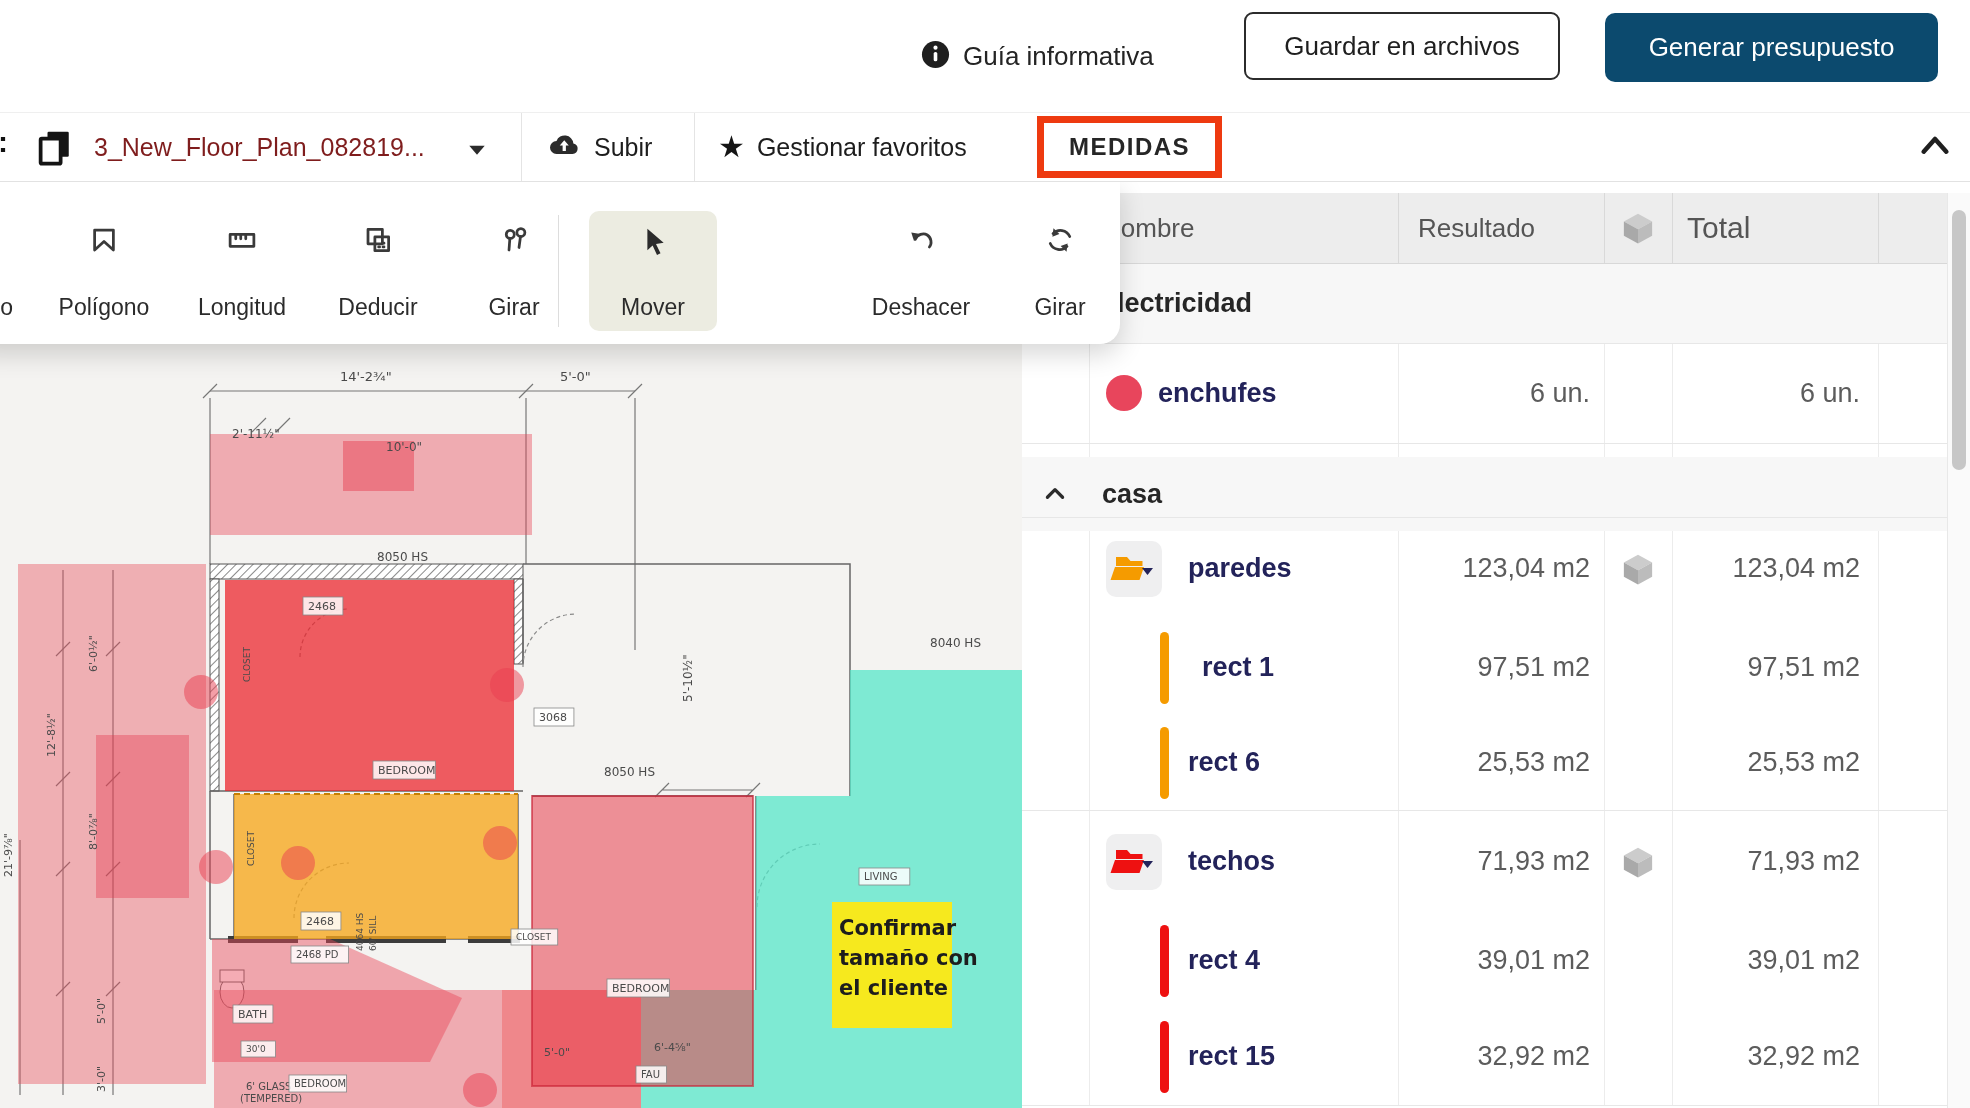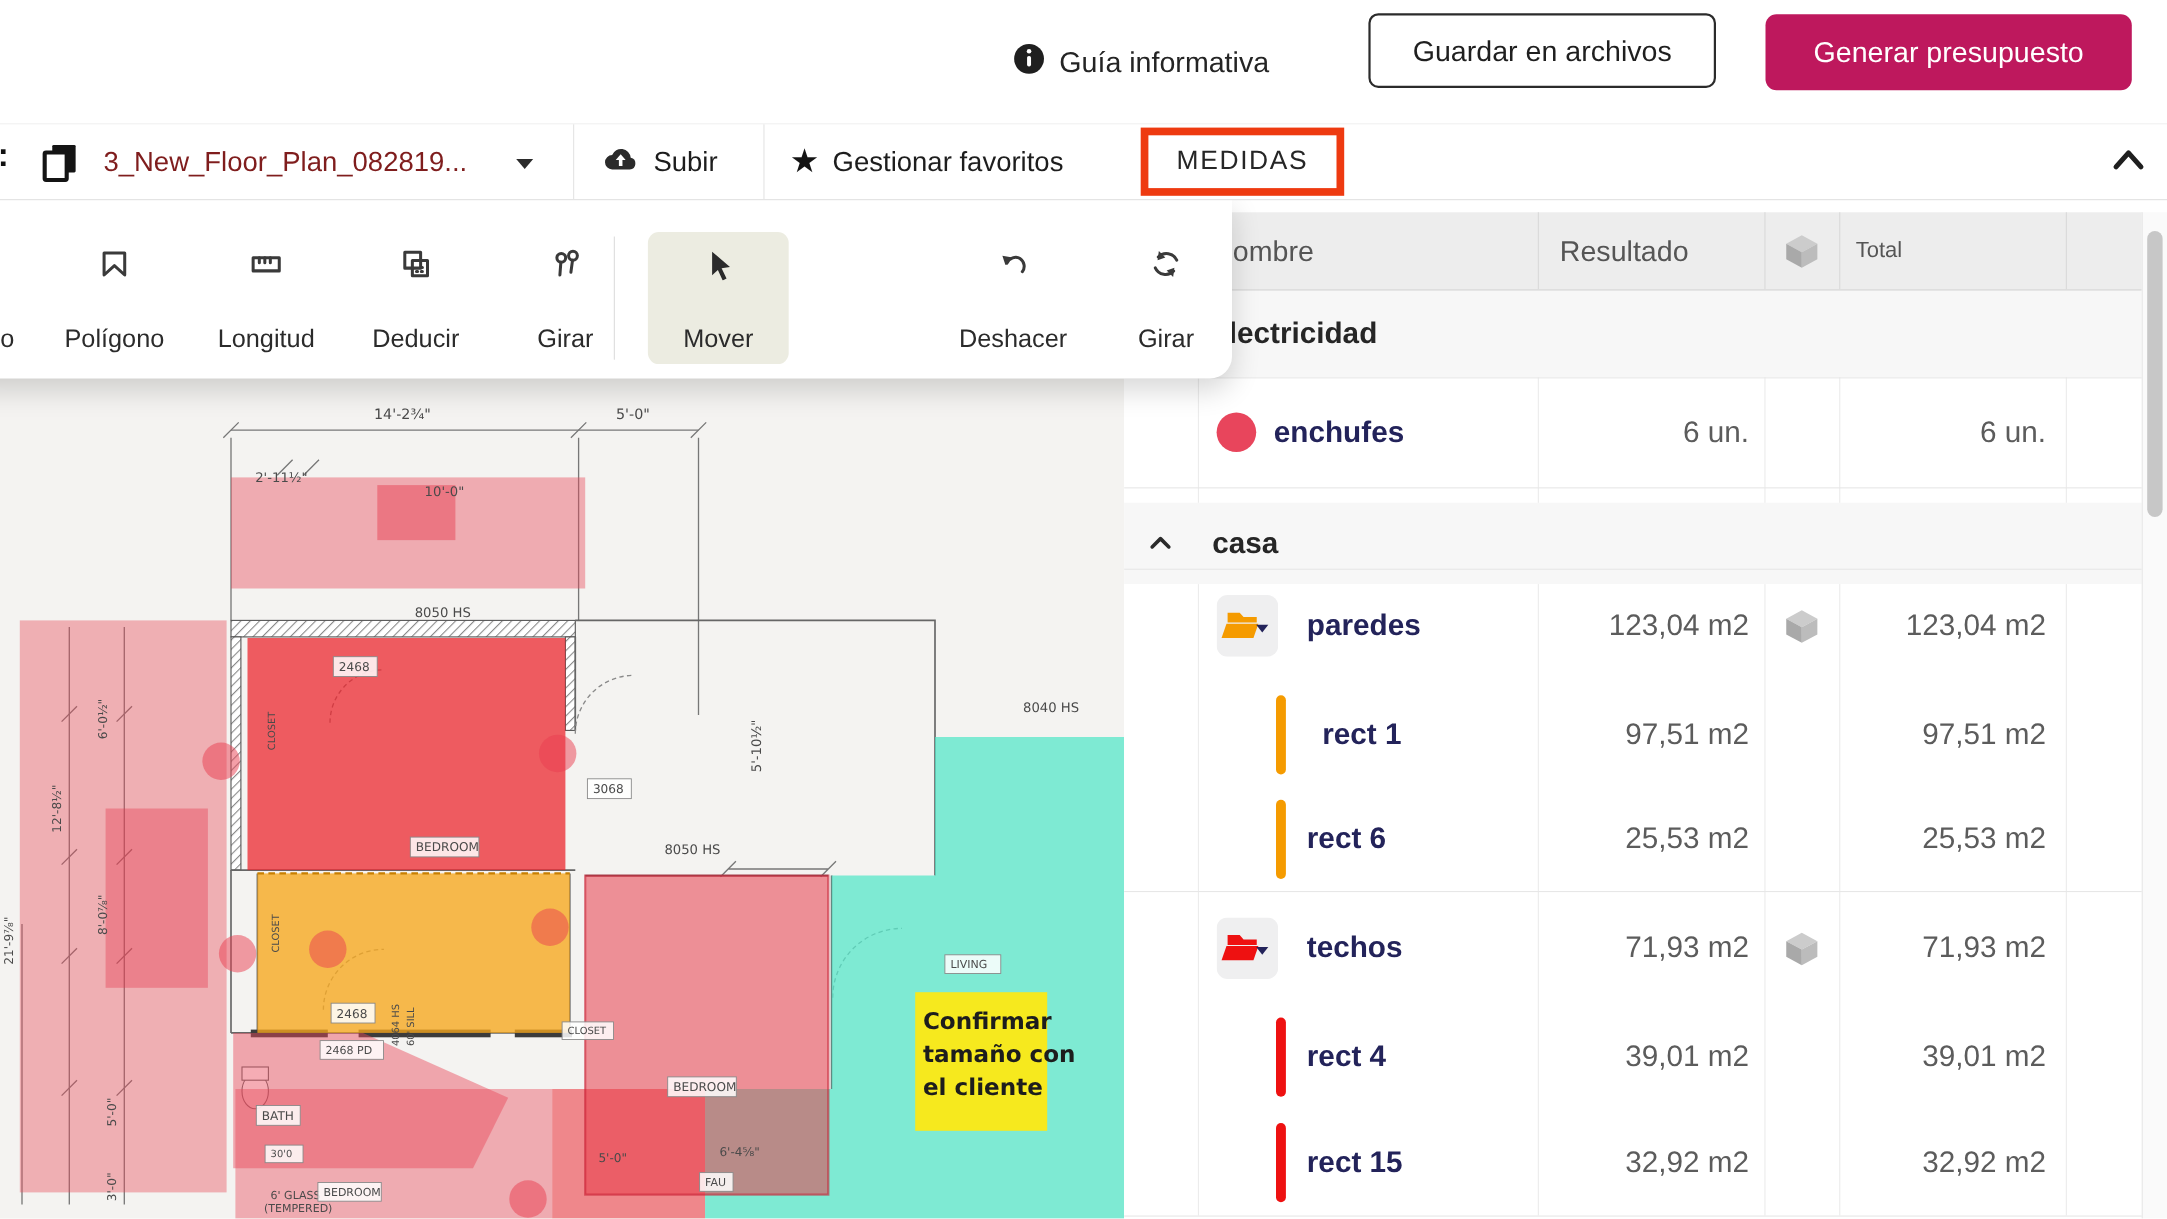--- a/index.html
+++ b/index.html
@@ -4,35 +4,35 @@
 <style>
   html,body{margin:0;padding:0;background:#ffffff;font-family:"Liberation Sans","DejaVu Sans",sans-serif;}
   #app{position:relative;width:1970px;height:1108px;overflow:hidden;background:#fff;}
 
   
   #topbar{position:absolute;left:0;top:0;width:1970px;height:112px;background:#fff;z-index:40;}
   #guide{position:absolute;left:920px;top:0;height:112px;display:flex;align-items:center;gap:12px;cursor:pointer;}
   #guide .glabel{font-size:26px;color:#242424;font-weight:500;}
   .btn{position:absolute;display:flex;align-items:center;justify-content:center;border-radius:9px;font-size:26px;font-weight:500;cursor:pointer;box-sizing:border-box;}
   #btn-save{left:1244px;top:12px;width:316px;height:68px;border:2px solid #2b2b2b;color:#1f1f1f;background:#fff;}
-  #btn-generate{left:1605px;top:13px;width:333px;height:69px;background:#be185d;color:#fff;border-radius:10px;}
+  #btn-generate{left:1605px;top:13px;width:333px;height:69px;background:#0c4a6e;color:#fff;border-radius:10px;}
 
   
   #filebar{position:absolute;left:0;top:112px;width:1970px;height:68px;background:#fff;border-top:1px solid #efefef;border-bottom:1px solid #e2e2e2;z-index:40;}
   #filebar .sep{position:absolute;top:0;width:1px;height:68px;background:#e4e4e4;}
   #fragment{position:absolute;left:-2px;top:12px;font-size:30px;font-weight:700;color:#111;}
   #pages-icon{position:absolute;left:34px;top:15px;}
   #filename{position:absolute;left:94px;top:0;height:68px;display:flex;align-items:center;font-size:25px;font-weight:500;color:#7f1d1d;cursor:pointer;}
   #file-caret{position:absolute;left:468px;top:29px;}
   #upload{position:absolute;left:546px;top:0;height:68px;display:flex;align-items:center;gap:12px;cursor:pointer;}
   #upload span{font-size:25px;font-weight:500;color:#1d1d1d;}
   #favorites{position:absolute;left:718px;top:0;height:68px;display:flex;align-items:center;gap:12px;cursor:pointer;}
   #favorites .star{font-size:30px;color:#141414;line-height:1;}
   #favorites span.flabel{font-size:25px;font-weight:500;color:#1d1d1d;}
-  #medidas{position:absolute;left:1037px;top:3px;width:185px;height:62px;border:7px solid #ee3a10;box-sizing:border-box;display:flex;align-items:center;justify-content:center;font-size:24px;font-weight:400;letter-spacing:1.5px;color:#262626;background:#fff;cursor:pointer;}
+  #medidas{position:absolute;left:1037px;top:3px;width:185px;height:62px;border:7px solid #ee3a10;box-sizing:border-box;display:flex;align-items:center;justify-content:center;font-size:24px;font-weight:700;letter-spacing:1.5px;color:#262626;background:#fff;cursor:pointer;}
   #bar-collapse{position:absolute;left:1918px;top:18px;cursor:pointer;}
 
   
   #plan-wrap{position:absolute;left:0;top:180px;width:1022px;height:928px;background:#f4f3f1;z-index:1;}
   #plan-svg{position:absolute;left:0;top:170px;}
   #plan-svg text{font-family:"DejaVu Sans",sans-serif;fill:#4a4a4a;}
   #plan-svg .sticky-text{font-weight:700;fill:#1d1d1d;}
 
   
   #toolpanel{position:absolute;left:-24px;top:181px;width:1144px;height:163px;background:#fff;border-radius:0 0 20px 0;box-shadow:0 10px 26px rgba(0,0,0,0.16);z-index:30;}
@@ -54,21 +54,21 @@
   .row .chip{position:absolute;left:84px;top:50%;margin-top:-28px;}
   .row .cbar{position:absolute;left:138px;top:50%;margin-top:-36px;width:9px;height:72px;border-radius:5px;}
   .row .ilabel{position:absolute;top:0;height:100%;display:flex;align-items:center;font-size:27px;font-weight:700;color:#23235a;}
   .row .res{position:absolute;left:376px;width:192px;top:0;height:100%;display:flex;align-items:center;justify-content:flex-end;font-size:27px;color:#5c5c5c;}
   .row .tot{position:absolute;left:650px;width:188px;top:0;height:100%;display:flex;align-items:center;justify-content:flex-end;font-size:27px;color:#5c5c5c;}
   .row .rcube{position:absolute;left:594px;width:44px;top:0;height:100%;display:flex;align-items:center;justify-content:center;}
   .hline{position:absolute;left:0;width:926px;height:1px;background:#e7e7e7;z-index:3;}
   #thead{position:absolute;left:0;top:0;width:926px;height:70px;background:#ededed;border-bottom:1px solid #d8d8d8;z-index:4;}
   #thead .hname{position:absolute;left:80px;top:0;height:70px;display:flex;align-items:center;font-size:26px;font-weight:500;color:#555;}
   #thead .hres{position:absolute;left:396px;top:0;height:70px;display:flex;align-items:center;font-size:26px;font-weight:500;color:#555;}
-  #thead .htot{position:absolute;left:665px;top:0;height:70px;display:flex;align-items:center;font-size:20px;font-weight:500;color:#555;}
+  #thead .htot{position:absolute;left:665px;top:0;height:70px;display:flex;align-items:center;font-size:30px;font-weight:500;color:#555;}
   #thead .hcube{position:absolute;left:594px;width:44px;top:0;height:70px;display:flex;align-items:center;justify-content:center;}
   #thead .hv{position:absolute;top:0;width:1px;height:70px;background:#d9d9d9;}
 
   
   #scrollbar{position:absolute;left:1947px;top:193px;width:23px;height:915px;background:#fafafa;border-left:1px solid #e8e8e8;z-index:12;}
   #scroll-thumb{position:absolute;left:4px;top:17px;width:14px;height:260px;border-radius:7px;background:#c7c7c7;cursor:grab;}
 </style>
 </head>
 <body>
 

